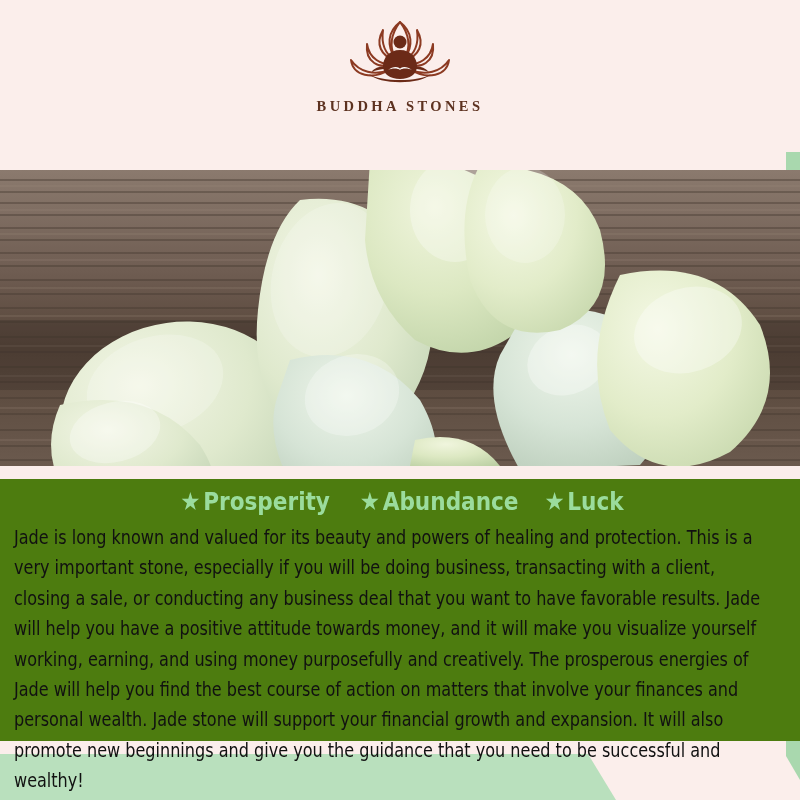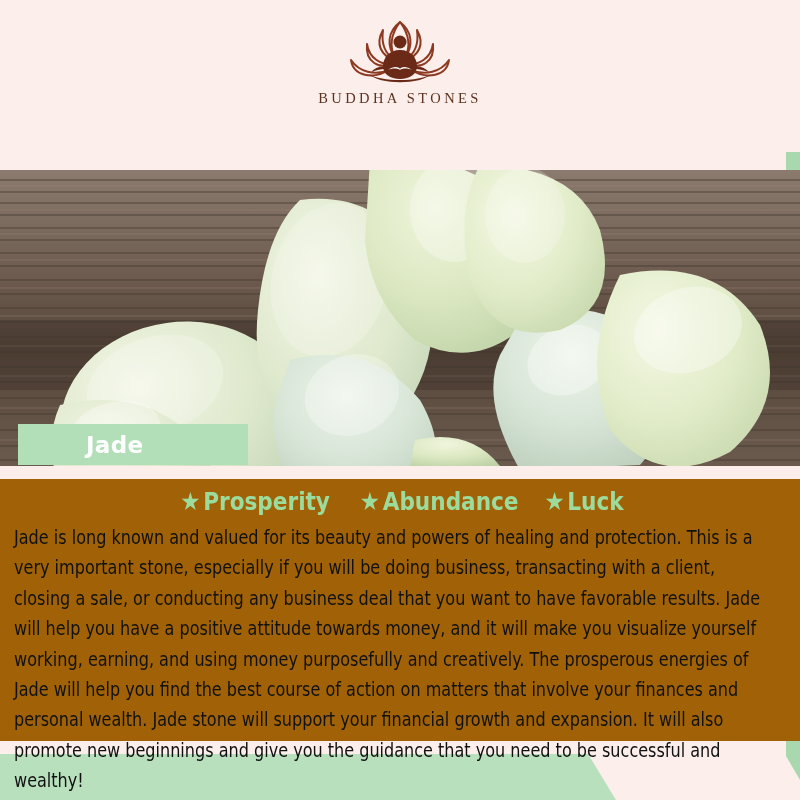--- a/index.html
+++ b/index.html
@@ -62,26 +62,27 @@
     left: 0; top: 16px;
     width: 800px;
     text-align: center;
   }
   .logo-mark {
     display: block;
     margin: 0 auto;
   }
   .logo-word {
     display: block;
-    margin-top: 2px;
+    margin-top: 10px;
     font-family: "Liberation Serif", serif;
     font-size: 14.5px;
     letter-spacing: 3.4px;
     color: #5d3220;
     text-align: center;
+    font-weight: bold;
   }
 
   
   .title-banner {
     position: absolute;
     left: 166px; top: 118px;
     width: 468px; height: 56px;
     background: #fdf7f4;
     z-index: 4;
     display: flex;
@@ -138,21 +139,21 @@
   .pink-strip {
     position: absolute;
     left: 0; top: 0;
     width: 800px; height: 13px;
     background: #fbeeeb;
   }
   .content-panel {
     position: absolute;
     left: 0; top: 13px;
     width: 800px; height: 262px;
-    background: #a16207;
+    background: #4d7c0f;
   }
 
   .keywords {
     position: absolute;
     left: 0; top: 8px;
     width: 800px;
     text-align: center;
     white-space: nowrap;
   }
   .kw {
@@ -313,23 +314,20 @@
         <g fill="#ffffff">
           <path d="M63 54 C68 50 74 50 76 54 C72 52 67 52 63 54 Z"></path>
           <path d="M87 54 C82 50 76 50 74 54 C78 52 83 52 87 54 Z"></path>
         </g>
       </svg>
       <span class="logo-word">BUDDHA STONES</span>
     </div>
   </div>
 
 
-  <div class="jade-band">
-    <span class="jade-label">Jade</span>
-  </div>
 
   <div class="content">
     <div class="pink-strip"></div>
     <div class="content-panel">
 
       <div class="keywords">
         <span class="kw"><span class="star">★</span><span>Prosperity</span></span>
         <span class="kw"><span class="star">★</span><span>Abundance</span></span>
         <span class="kw"><span class="star">★</span><span>Luck</span></span>
       </div>

